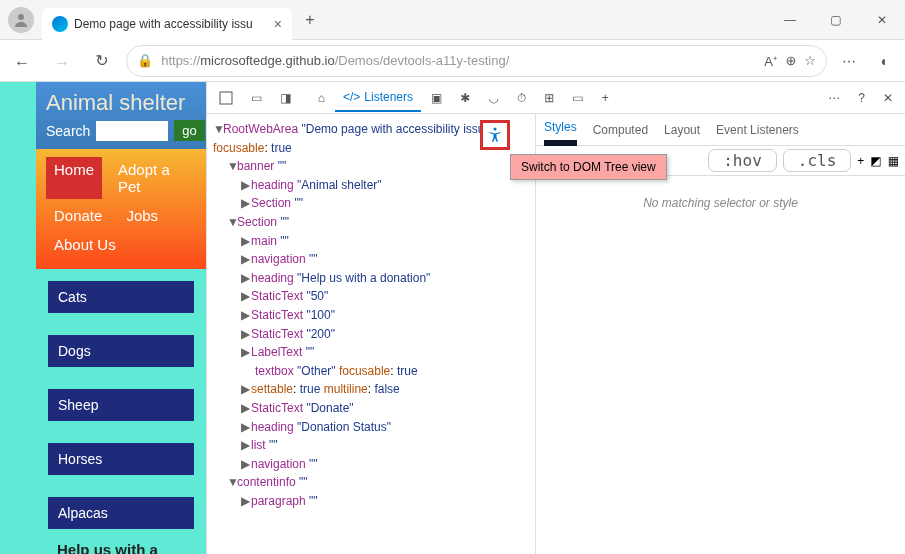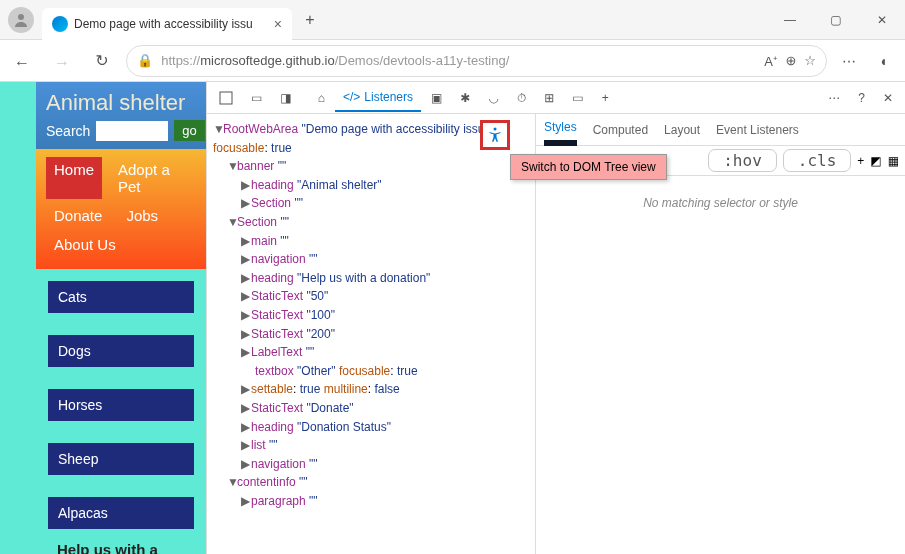--- a/index.html
+++ b/index.html
@@ -133,22 +133,22 @@
         <span class="nav-item">Donate</span>
         <span class="nav-item">Jobs</span>
       </div>
       <div class="nav-row">
         <span class="nav-item">About Us</span>
       </div>
     </div>
     <div class="catlist">
       <div class="catitem">Cats</div>
       <div class="catitem">Dogs</div>
+      <div class="catitem">Sheep</div>
       <div class="catitem">Horses</div>
-      <div class="catitem">Sheep</div>
       <div class="catitem">Alpacas</div>
     </div>
     <div class="donate-sec">
       <h3>Help us with a donation</h3>
       <div class="donbtns">
         <div class="donbtn">50</div>
         <div class="donbtn">100</div>
         <div class="donbtn">200</div>
       </div>
     </div>

